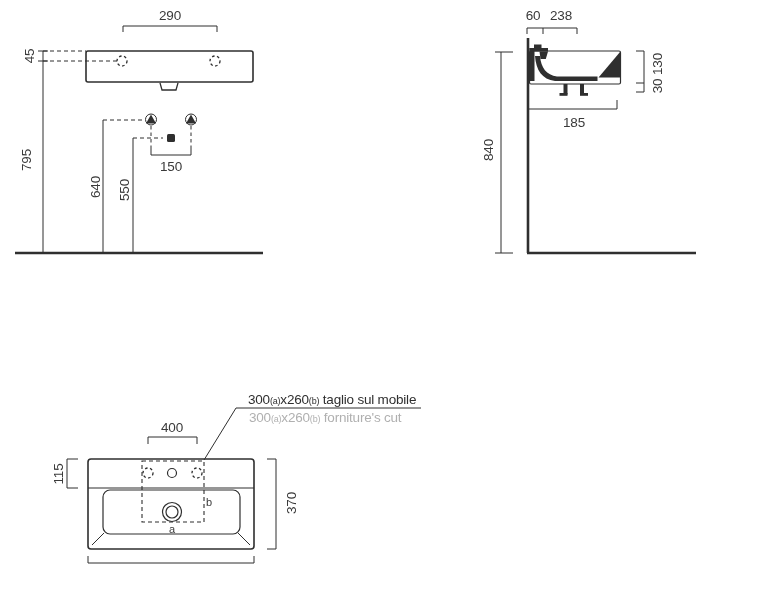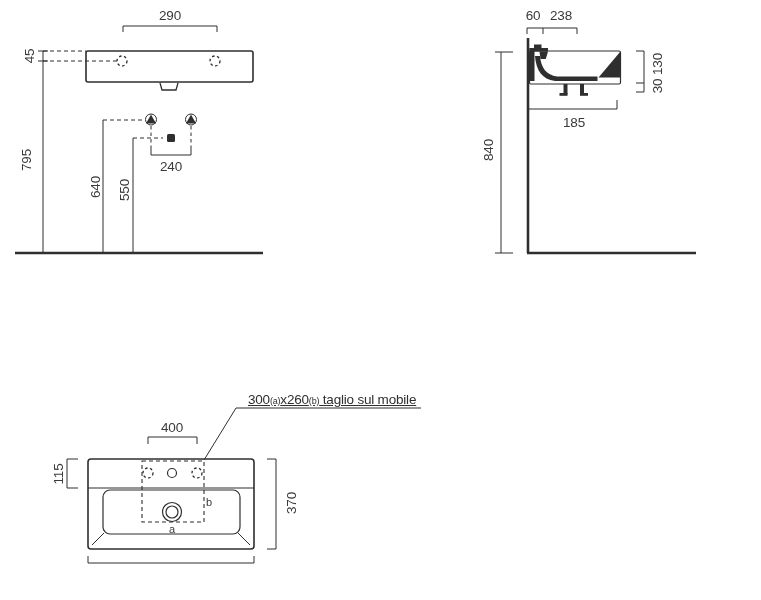--- a/index.html
+++ b/index.html
@@ -27,21 +27,21 @@
     color:#3a3a3a;
     transform:translate(-50%,-50%);
   }
   .note{
     position:absolute;
     font-size:13.5px;
     letter-spacing:-0.2px;
     white-space:nowrap;
   }
   .note .sub{font-size:9px;}
-  .note.it{color:#2f2f2f;text-decoration:underline;}
+  .note.it{color:#2f2f2f;}
   .note.en{color:#b0b0b0;}
 </style>
 </head>
 <body>
 
 <div class="canvas">
 
   <svg width="761" height="600" viewBox="0 0 761 600">
 
     <g stroke="#2f2f2f" fill="none" stroke-width="1.3">
@@ -162,31 +162,32 @@
 
       <path d="M88,556 V563 H254 V556" stroke-width="1"></path>
     </g>
   </svg>
 
   <div class="dim" style="left:170px;top:15px;">290</div>
   <div class="dim vert" style="left:29px;top:56px;">45</div>
   <div class="dim vert" style="left:26px;top:160px;">795</div>
   <div class="dim vert" style="left:95px;top:187px;">640</div>
   <div class="dim vert" style="left:124px;top:190px;">550</div>
-  <div class="dim" style="left:171px;top:166px;">240</div>
+  <div class="dim" style="left:171px;top:166px;">150</div>
 
   <div class="dim" style="left:533px;top:15px;">60</div>
   <div class="dim" style="left:561px;top:15px;">238</div>
   <div class="dim vert" style="left:657px;top:64px;">130</div>
   <div class="dim vert" style="left:657px;top:86px;">30</div>
   <div class="dim vert" style="left:488px;top:150px;">840</div>
   <div class="dim" style="left:574px;top:122px;">185</div>
 
   <div class="dim" style="left:172px;top:427px;">400</div>
   <div class="dim vert" style="left:58px;top:474px;">115</div>
   <div class="dim vert" style="left:291px;top:503px;">370</div>
   <div class="dim" style="left:171px;top:577px;margin-top:43px;">700</div>
   <div class="small-label" style="left:172px;top:529px;">a</div>
   <div class="small-label" style="left:209px;top:502px;">b</div>
 
   <div class="note it" style="left:248px;top:392px;"><span>300</span><span class="sub">(a)</span><span>x260</span><span class="sub">(b)</span><span> taglio sul mobile</span></div>
+  <div class="note en" style="left:249px;top:410px;"><span>300</span><span class="sub">(a)</span><span>x260</span><span class="sub">(b)</span><span> forniture's cut</span></div>
 
 </div>
 
 </body></html>

